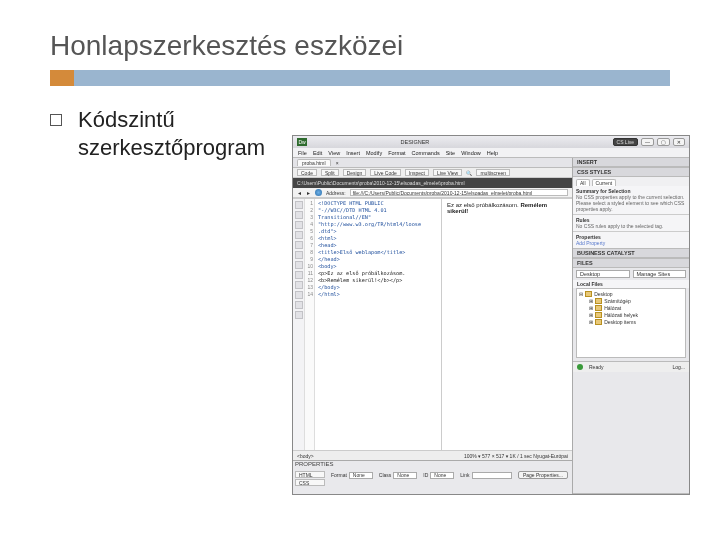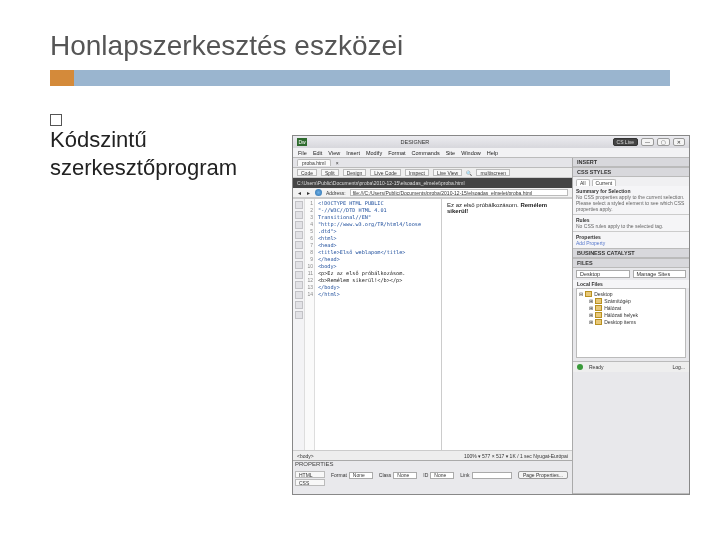--- a/index.html
+++ b/index.html
@@ -3,21 +3,21 @@
 <meta charset="utf-8">
 <style>
   * { box-sizing: border-box; margin: 0; padding: 0; }
   body { width: 720px; height: 540px; background: #fff; font-family: Arial, sans-serif; position: relative; overflow: hidden; }
   .slide { width: 720px; height: 540px; padding: 30px 50px 8px 50px; position: relative; }
   .title { font-size: 28px; color: #555; font-weight: 400; margin-bottom: 8px; }
   .rule-wrap { display: flex; align-items: center; margin-bottom: 20px; }
   .rule-orange { width: 24px; height: 16px; background: #d48a3a; }
   .rule-blue { flex: 1; height: 16px; background: #9ab5cf; }
   .content-row { display: flex; align-items: flex-start; gap: 10px; }
-  .bullet-col { display: flex; align-items: flex-start; gap: 0; flex-direction: column; }
+  .bullet-col { display: flex; align-items: flex-start; gap: 16px; }
   .bullet-sq { width: 12px; height: 12px; border: 1.5px solid #555; margin-top: 8px; flex: 0 0 auto; }
   .bullet-text { font-size: 22px; color: #222; line-height: 1.25; max-width: 210px; }
   .dw-shot { position: absolute; right: 30px; top: 135px; width: 398px; height: 360px; background: #e9e9ec; border: 1px solid #888; font-size: 6px; color: #333; }
   .dw-titlebar { height: 12px; background: linear-gradient(#ececf0,#d7d7dc); display: flex; align-items: center; padding: 0 4px; gap: 4px; }
   .dw-logo { width: 10px; height: 8px; background: #2e6b2e; color: #fff; font-size: 5px; display: flex; align-items: center; justify-content: center; }
   .dw-titlebar-tabs { display: flex; gap: 3px; margin-left: auto; }
   .dw-tbtn { border: 1px solid #999; padding: 0 3px; border-radius: 2px; background: #f4f4f4; font-size: 5px; }
   .dw-tbtn.dark { background: #444; color: #ddd; border-color: #333; }
   .dw-menubar { height: 10px; background: #f2f2f4; display: flex; gap: 6px; padding: 0 5px; align-items: center; font-size: 5.5px; color: #222; border-bottom: 1px solid #bbb; }
   .dw-body { display: flex; height: calc(100% - 22px); }

